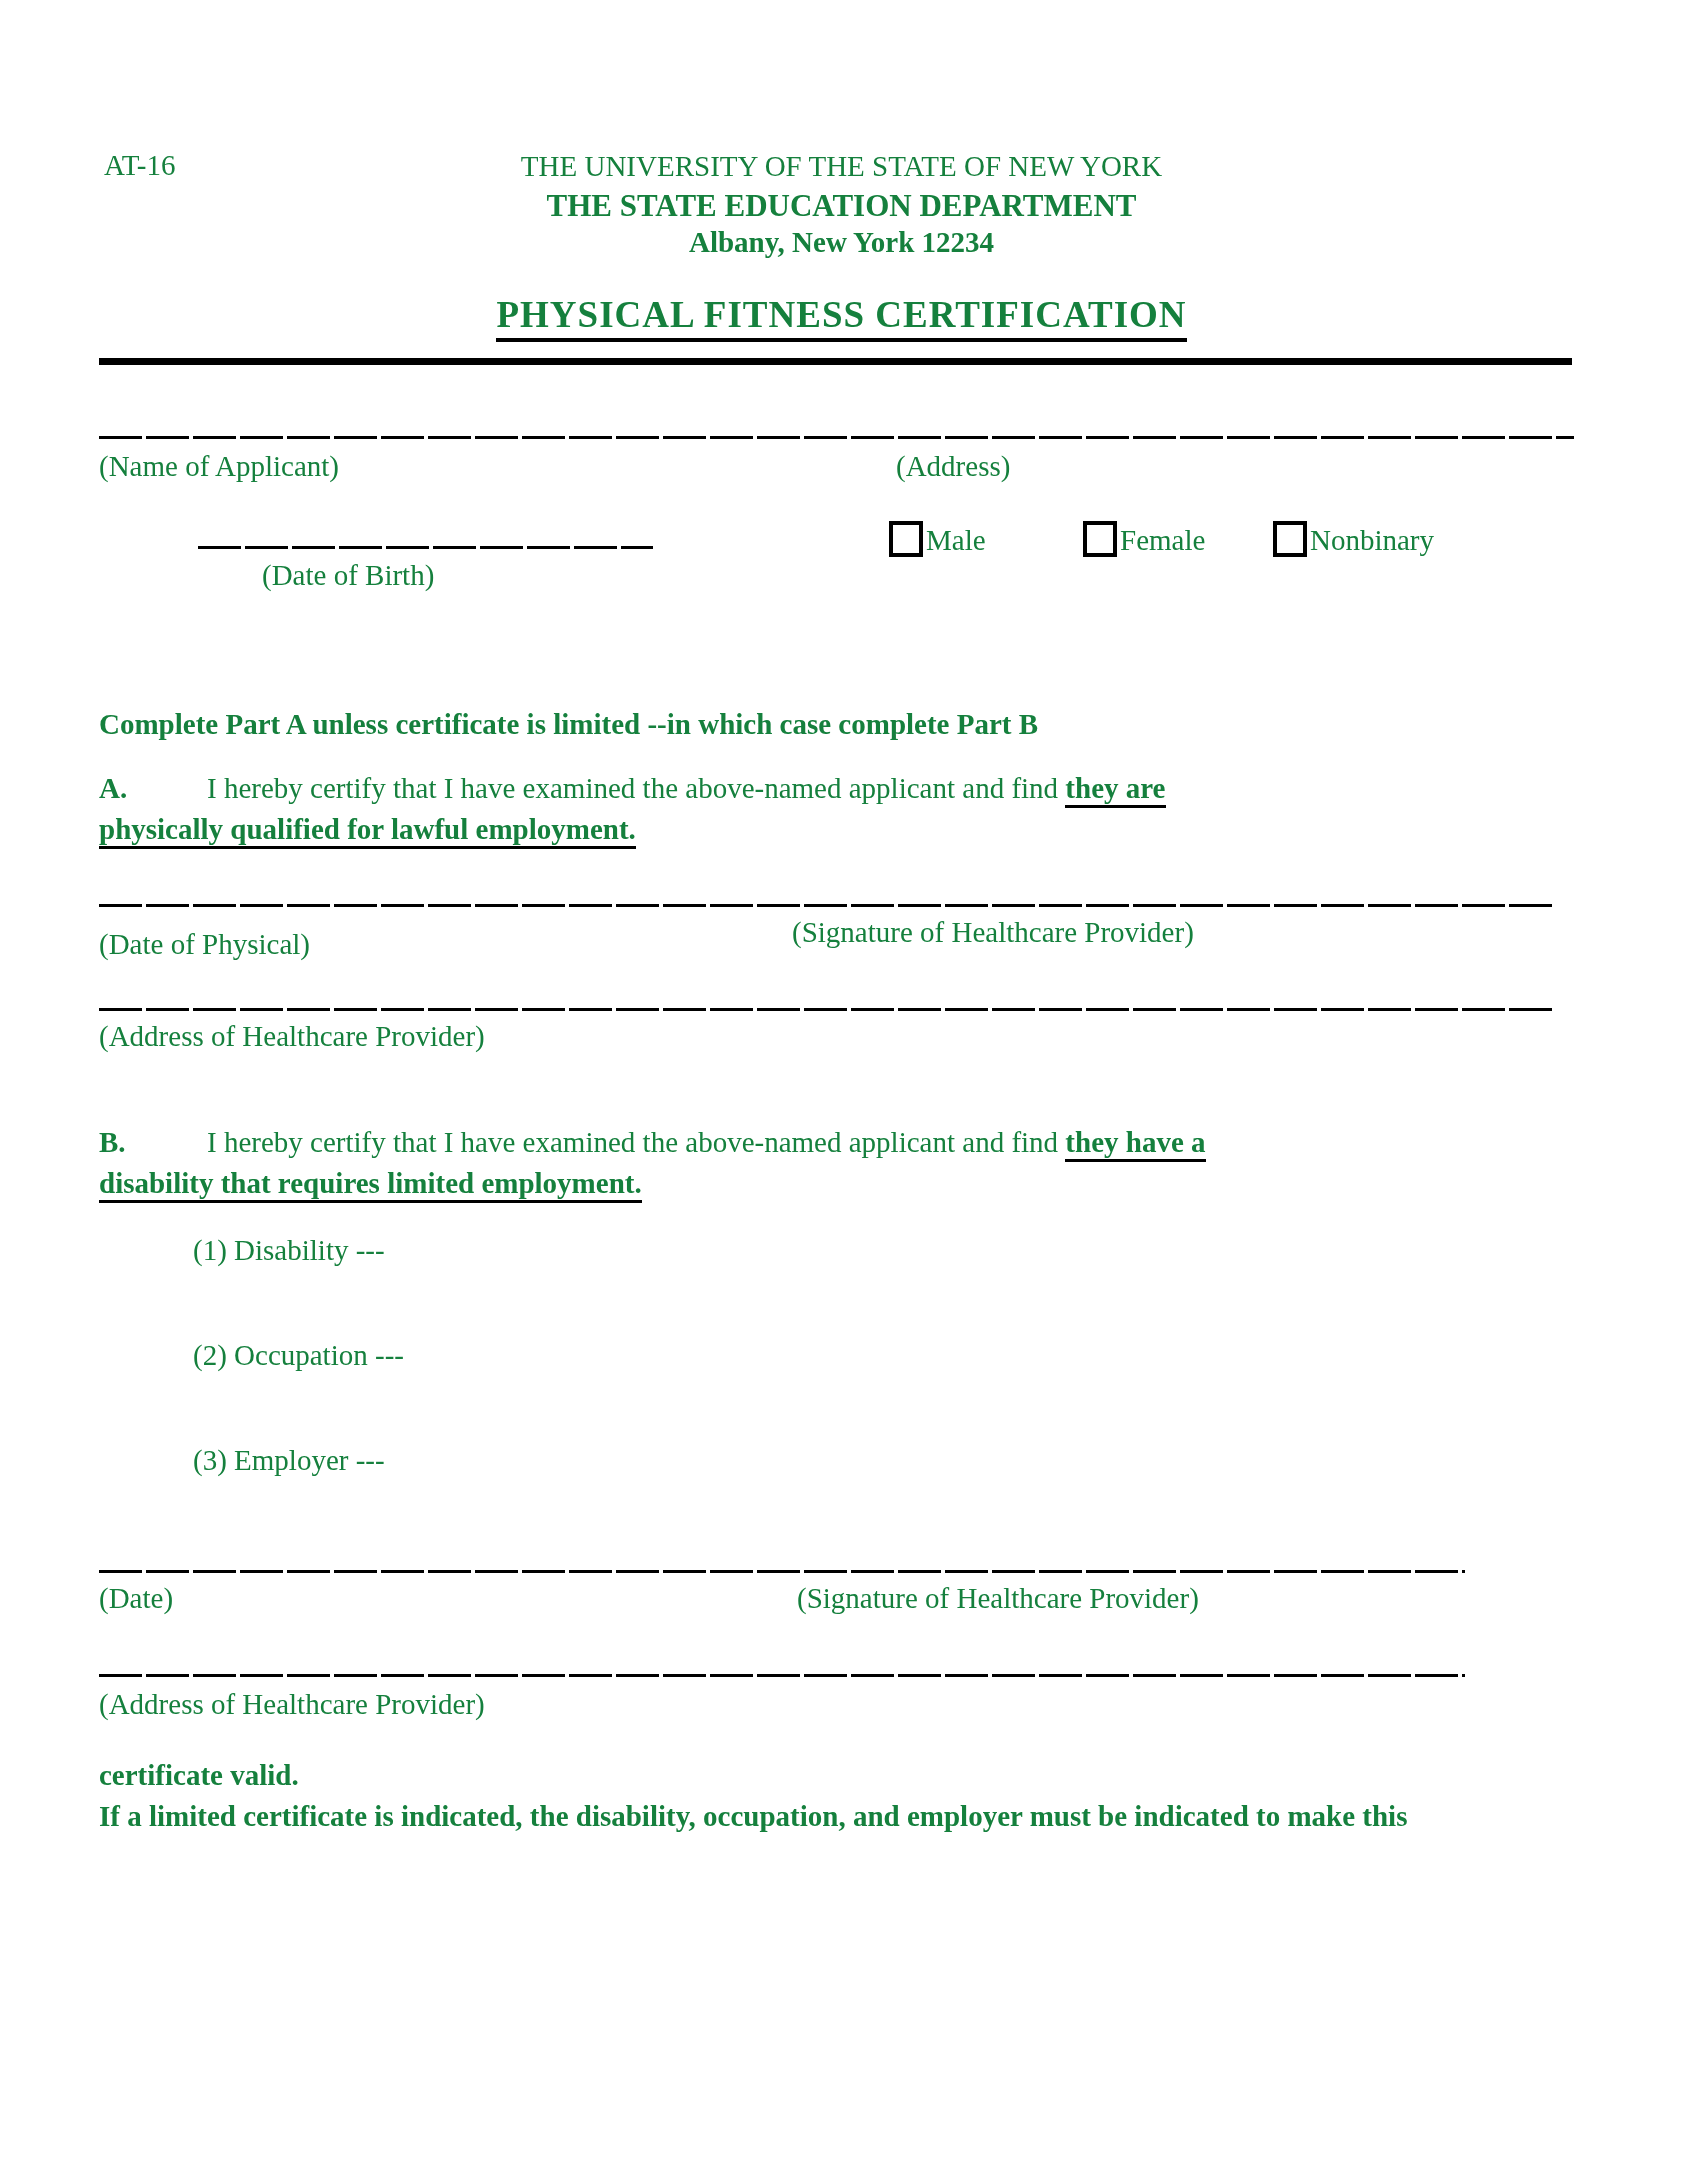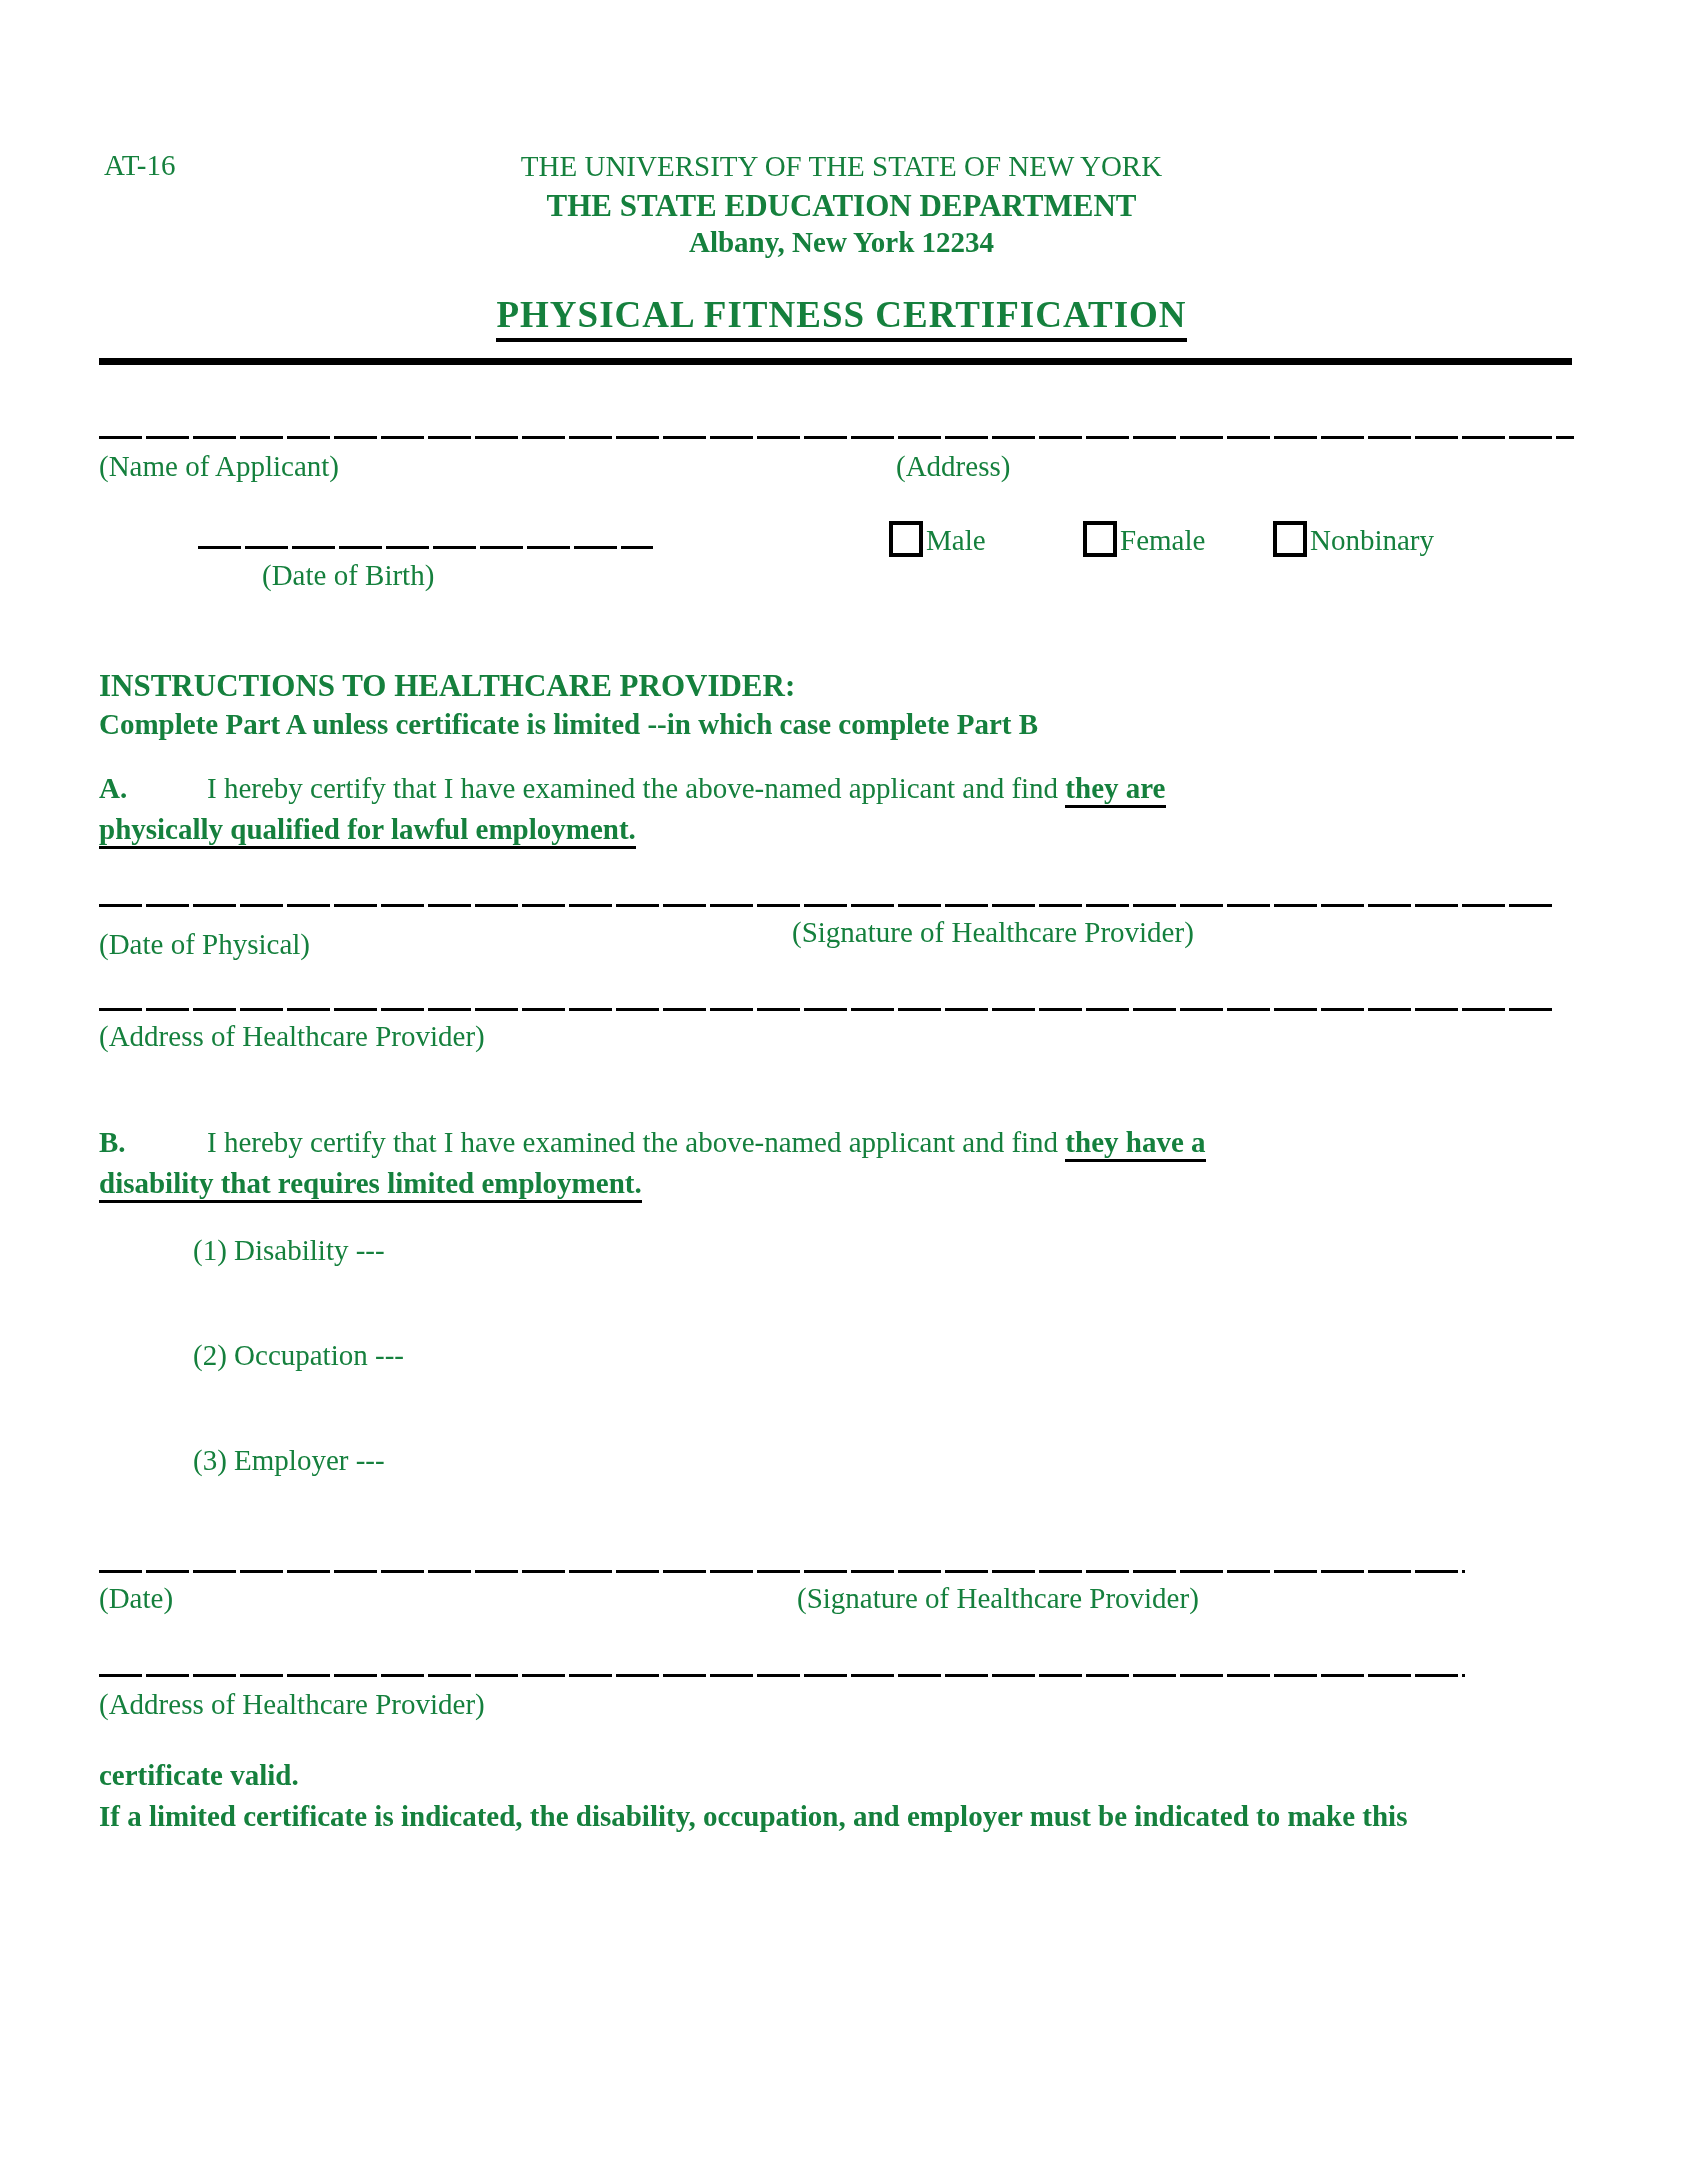--- a/index.html
+++ b/index.html
@@ -116,21 +116,20 @@
   </div>
   <div class="cb-group cb-female">
     <span class="checkbox"></span>
     <span class="cb-label">Female</span>
   </div>
   <div class="cb-group cb-nonbinary">
     <span class="checkbox"></span>
     <span class="cb-label">Nonbinary</span>
   </div>
 
-  <div class="abs instr-head" style="white-space:nowrap;">INSTRUCTIONS TO HEALTHCARE PROVIDER:</div>
   <div class="abs instr-sub" style="white-space:nowrap;">Complete Part A unless certificate is limited --in which case complete Part B</div>
 
   <div class="para para-a">
     <div><span class="para-label">A.</span><span>I hereby certify that I have examined the above-named applicant and find </span><span class="emph">they are</span></div>
     <div><span class="emph">physically qualified for lawful employment.</span></div>
   </div>
 
   <div class="fill-line line-physdate"></div>
   <div class="label" style="left:99px; top:928px;">(Date of Physical)</div>
   <div class="label" style="left:792px; top:916px;">(Signature of Healthcare Provider)</div>

